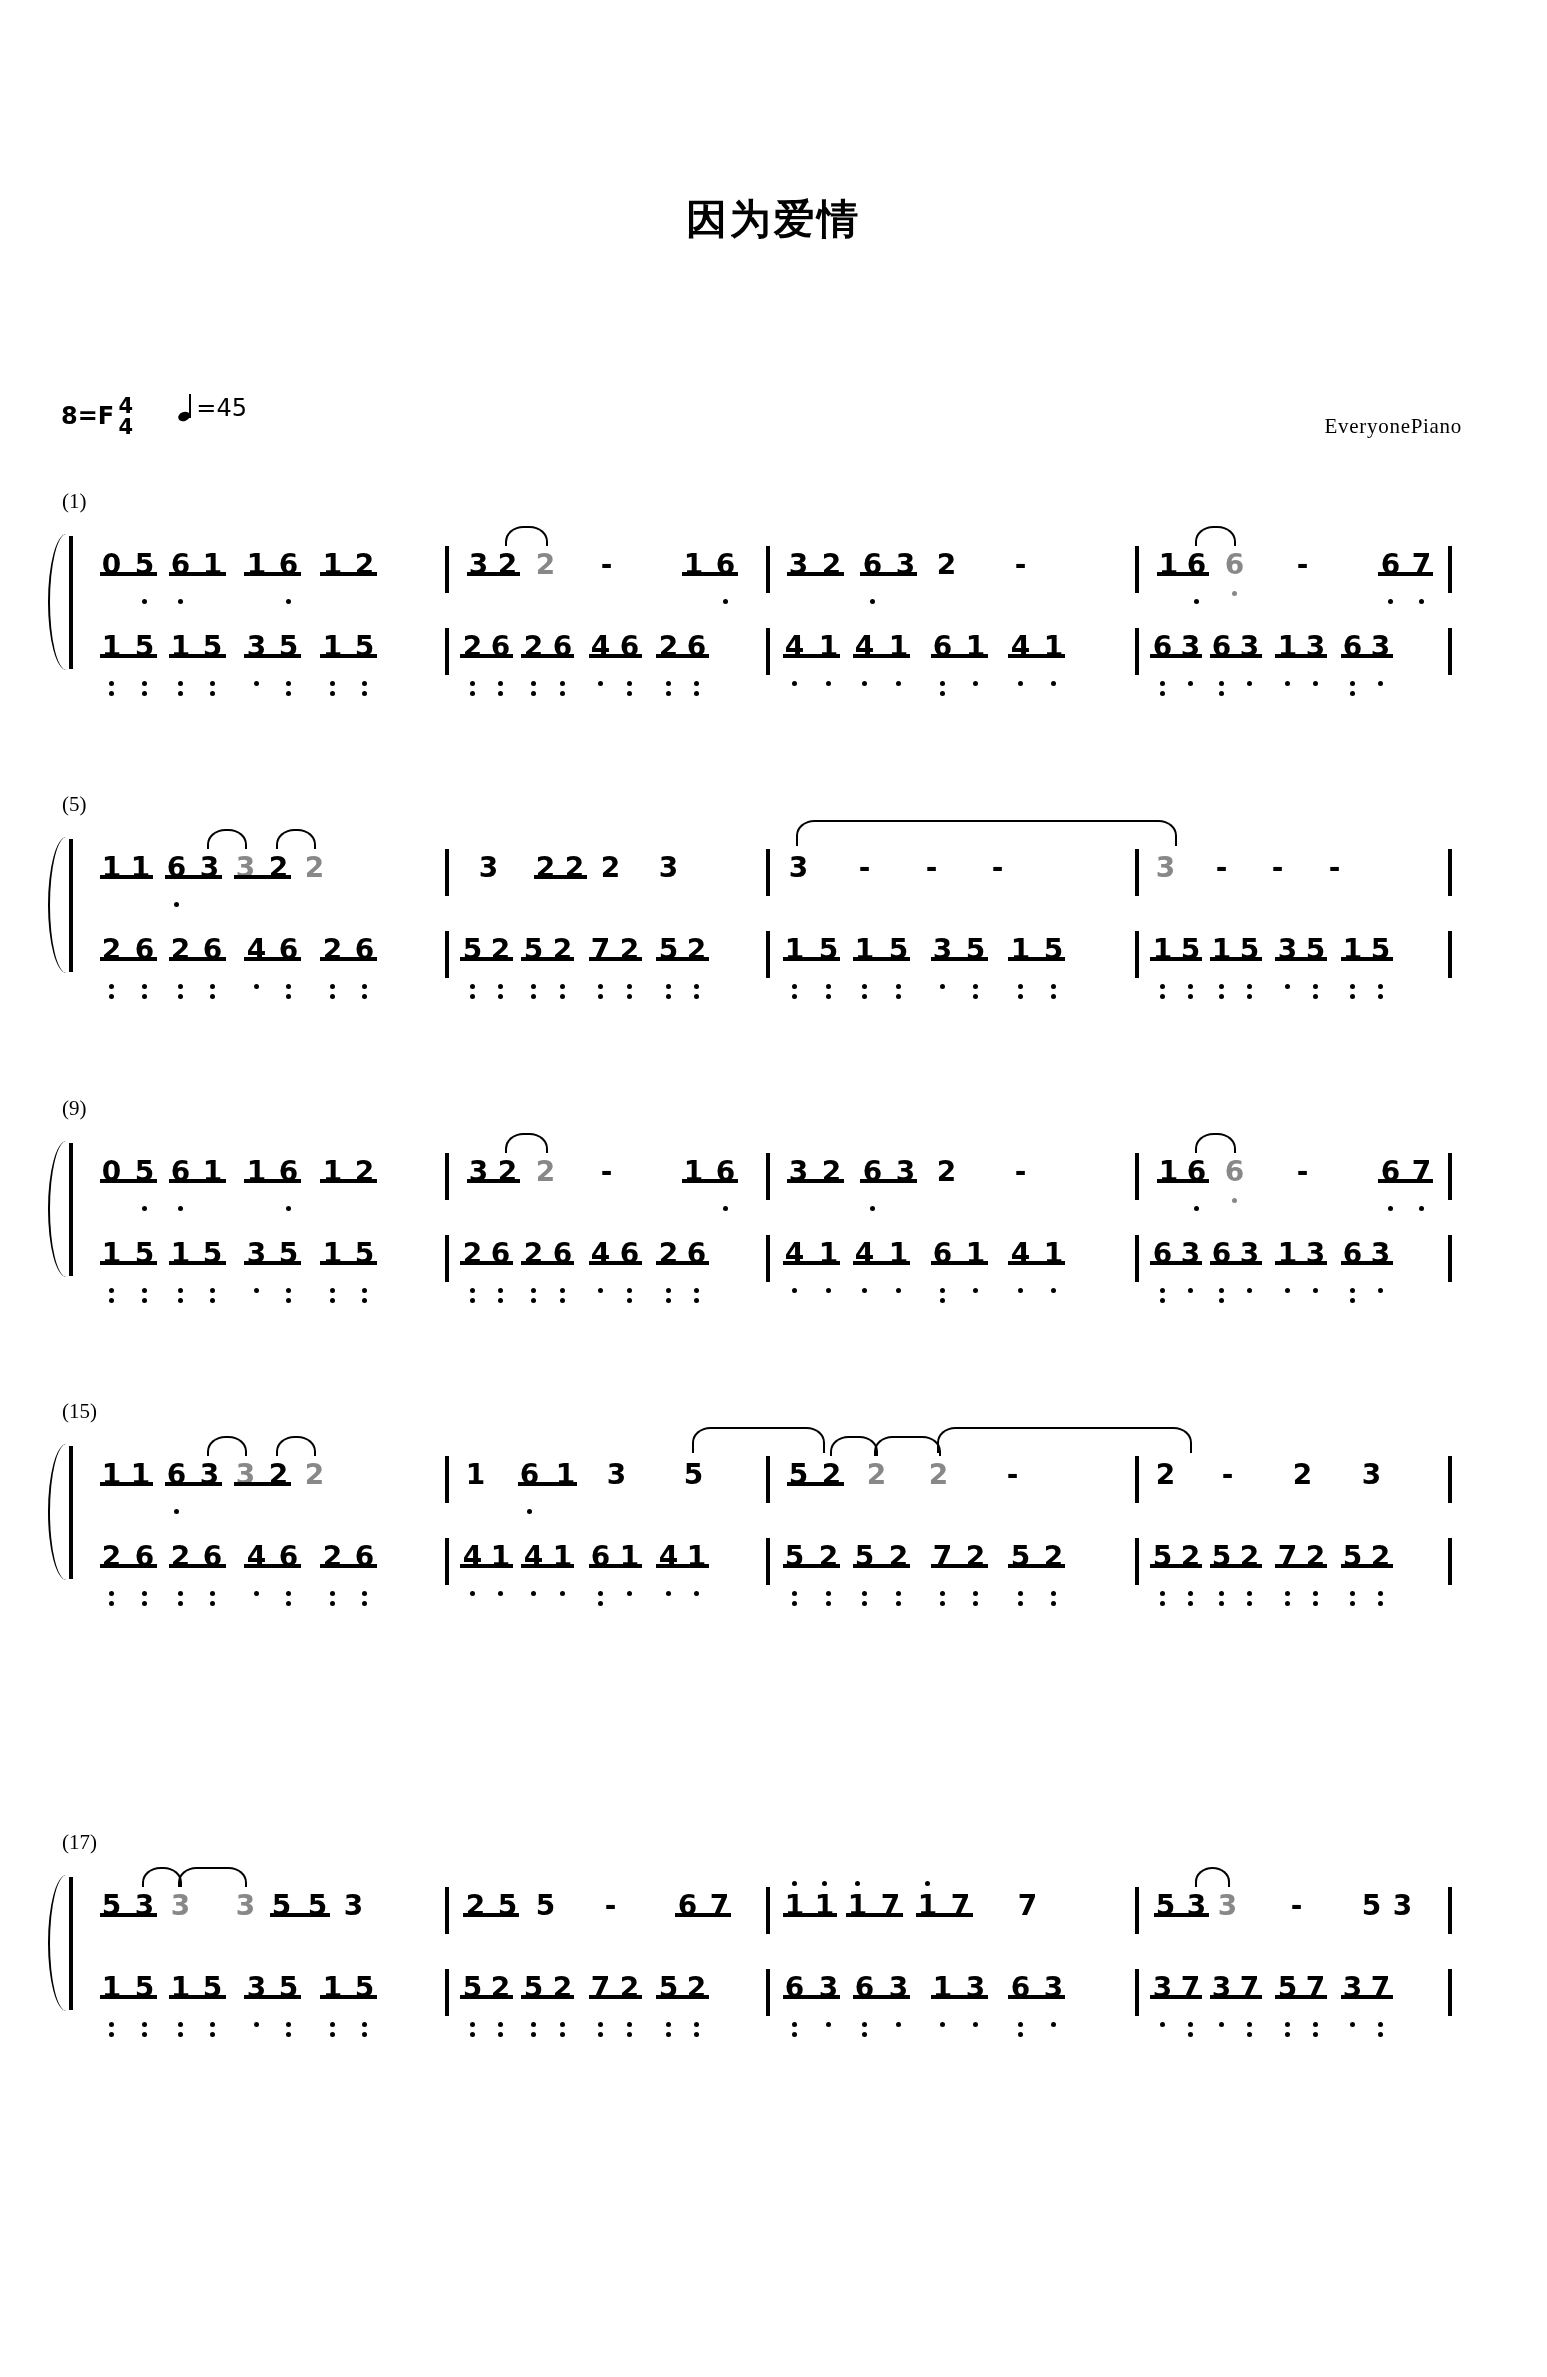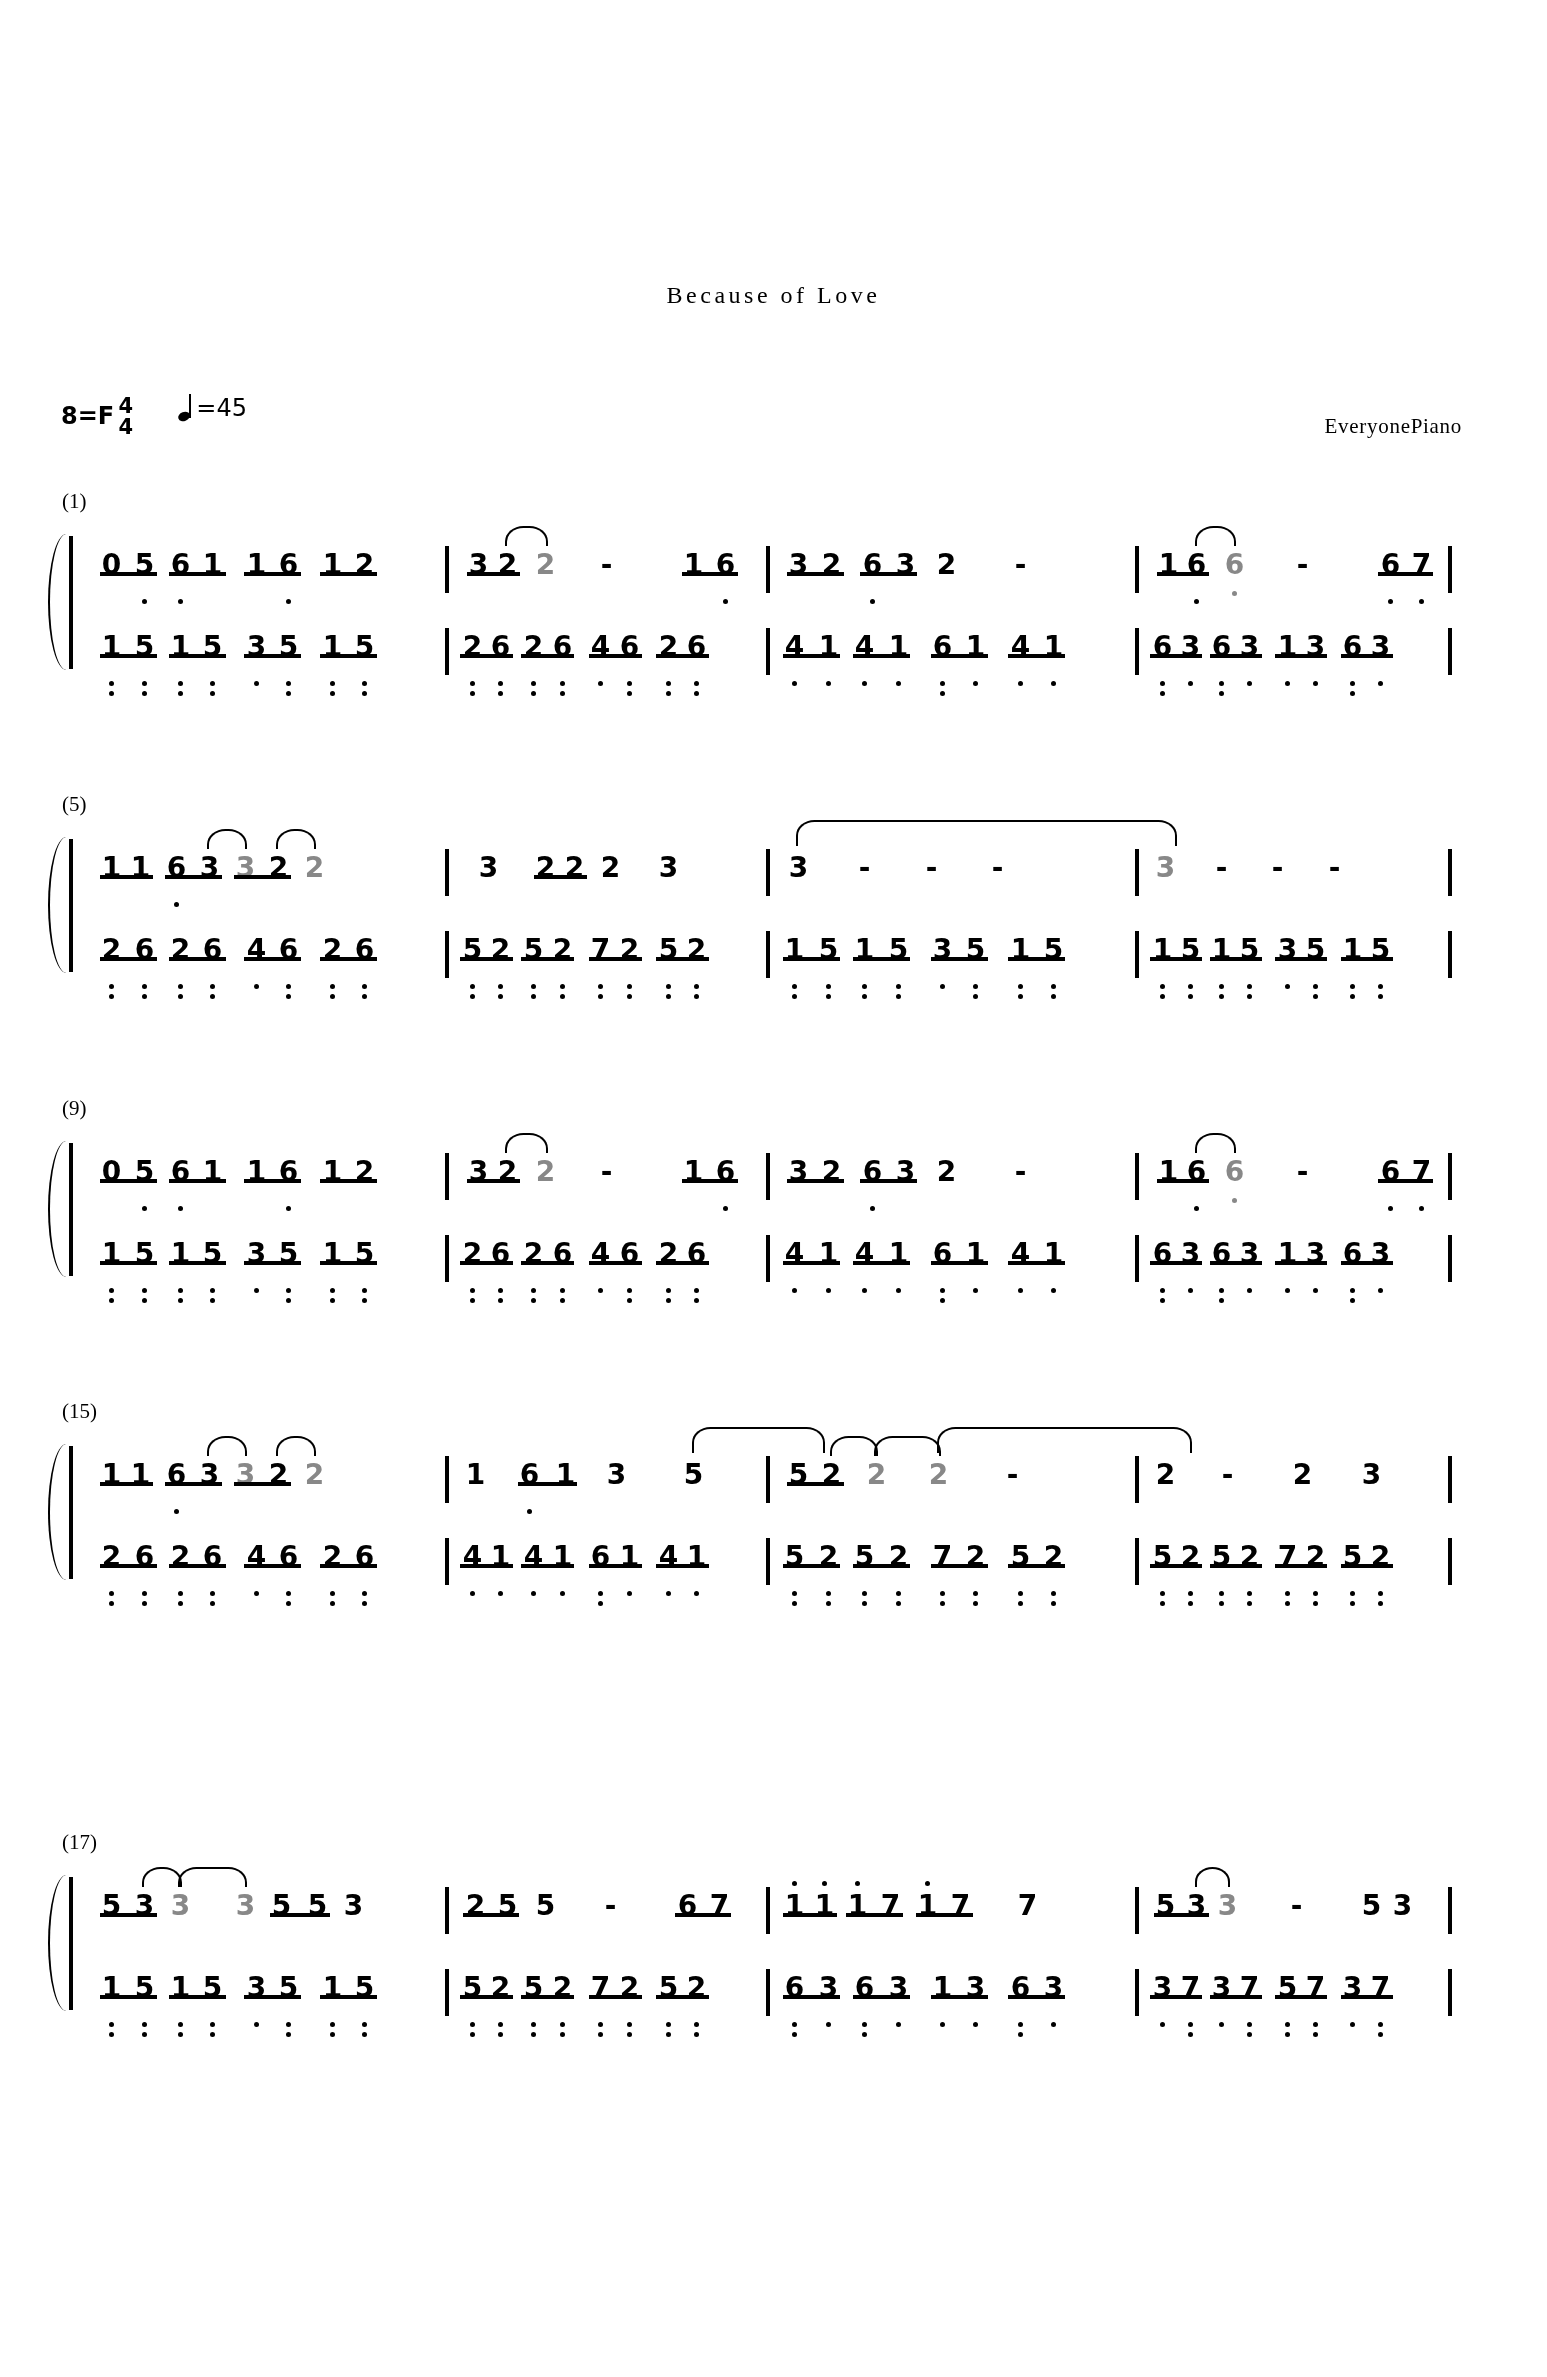--- a/index.html
+++ b/index.html
@@ -118,21 +118,21 @@
     font-family:"DejaVu Sans", sans-serif;
     font-weight:700;font-size:48px;color:#9c0f0f;line-height:48px;
     letter-spacing:1.4px;
   }
 </style>
 </head>
 <body>
 
 <div class="sheet">
 
-  <div class="subtitle">Because of Love</div>
+  <div class="title">因为爱情</div>
 
   <div class="keysig">
     <span class="eq">8=F</span>
     <span class="frac">
       <span class="num">4</span>
       <span class="den">4</span>
     </span>
   </div>
 
   <div class="tempo">

